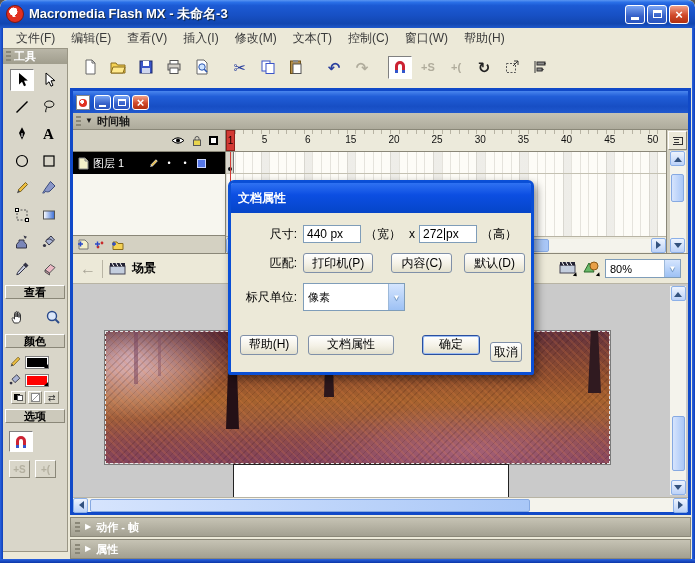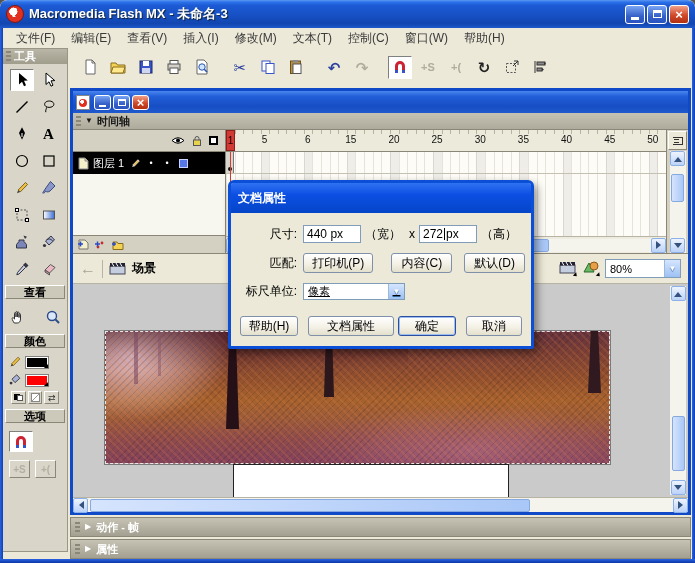--- a/index.html
+++ b/index.html
@@ -78,21 +78,21 @@
   .doc-title .glyph-max{width:8px;height:7px;border-width:1px;border-top-width:2px;}
   .tl-hdr{height:17px;background:linear-gradient(#c6c3b4,#aeab9c);border-bottom:1px solid #8a8778;display:flex;align-items:center;gap:4px;padding:0 3px;
           font-size:11px;font-weight:bold;color:#1a1a1a;flex:0 0 auto;}
   .tri{font-size:8px;line-height:1;}
   
   .timeline{height:124px;display:flex;border-bottom:1px solid #8a8778;flex:0 0 auto;background:#f7f6ef;}
   .tl-left{width:153px;display:flex;flex-direction:column;border-right:1px solid #8a8778;background:#d4d1c2;flex:0 0 auto;}
   .tl-left-hdr{height:22px;border-bottom:1px solid #8a8778;display:flex;align-items:center;justify-content:flex-end;gap:7px;padding-right:7px;}
   .sq-icon{width:9px;height:9px;border:2px solid #000;background:#fff;}
   .layer-row{height:22px;background:#000;color:#fff;display:flex;align-items:center;gap:4px;padding:0 5px;font-size:11px;flex:0 0 auto;}
-  .layer-name{flex:0 0 auto;margin-right:2px;white-space:nowrap;}
+  .layer-name{flex:0 0 auto;margin-right:20px;white-space:nowrap;}
   .ldot{color:#fff;font-size:9px;width:12px;text-align:center;}
   .lsq{width:9px;height:9px;background:#5577e8;border:1px solid #c8d4ff;margin-left:2px;}
   .tl-left-fill{flex:1;background:#f7f6ef;}
   .tl-left-bot{height:18px;border-top:1px solid #8a8778;background:#d4d1c2;display:flex;align-items:center;gap:4px;padding:0 4px;}
   .tl-frames{flex:1;display:flex;flex-direction:column;position:relative;overflow:hidden;}
   .ruler{height:22px;background:#eceadb;border-bottom:1px solid #8a8778;position:relative;flex:0 0 auto;
          background-image:repeating-linear-gradient(90deg,#b8b4a4 0 1px,transparent 1px 8.63px);background-size:100% 4px;background-repeat:no-repeat;background-position:0 0,0 0;background-color:#eceadb;}
   .ruler-ticks{position:absolute;left:17px;top:4px;display:flex;font-size:10px;color:#111;}
   .tick{width:43.15px;text-align:center;}
   .playhead{position:absolute;left:0;top:0;width:9px;height:21px;background:#d23a34;border:1px solid #8c1f1a;
@@ -166,21 +166,21 @@
   .dlabel{width:60px;text-align:right;margin-right:6px;flex:0 0 auto;white-space:nowrap;}
   .tbox{height:18px;border:1px solid #7f9db9;background:#fff;display:flex;align-items:center;padding:0 3px;}
   .w58{width:58px;} .w50{width:50px;}
   .caret{width:1px;height:12px;background:#000;margin:0 1px;}
   .xpbtn{height:20px;padding:0 7px;background:linear-gradient(#fff,#f4f1e6 55%,#e3e0cd);border:1px solid #8090a8;border-radius:3px;
          display:inline-flex;align-items:center;justify-content:center;font-size:12px;white-space:nowrap;}
   .xpbtn.default{border:1px solid #2a4f9e;box-shadow:inset 0 0 0 1px #9cbcf2;}
   .cap{margin:0 4px;white-space:nowrap;}
   .bgwell{width:18px;height:15px;border:1px solid #808080;background:#fff;box-shadow:inset 0 0 0 1px #f8f8f8;position:relative;}
   .bgwell::after{content:"";position:absolute;right:-8px;bottom:0;border:3px solid transparent;border-top:4px solid #333;}
-  .dcombo{width:102px;height:17px;text-decoration:underline;}
+  .dcombo{width:102px;height:28px;}
   .btn-row{display:flex;align-items:center;margin-top:16px;padding:0 3px;}
 </style>
 </head>
 <body>
 
 <div class="app">
   <div class="frame-l"></div>
   <div class="frame-r"></div>
   <div class="frame-b"></div>
 
@@ -696,17 +696,17 @@
           <span class="combo-btn">
               <span>▼</span>
             </span>
         </span>
       </div>
       <div class="btn-row">
         <span class="xpbtn" style="width:58px;">帮助(H)</span>
         <span class="xpbtn" style="width:86px;margin-left:10px;">文档属性</span>
         <span style="flex:1;"></span>
         <span class="xpbtn default" style="width:58px;">确定</span>
-        <span class="xpbtn" style="width:56px;margin-left:10px;">取消</span>
+        <span class="xpbtn" style="width:32px;margin-left:10px;margin-top:15px;">取消</span>
       </div>
     </div>
   </div>
 </div>
 
 </body></html>

